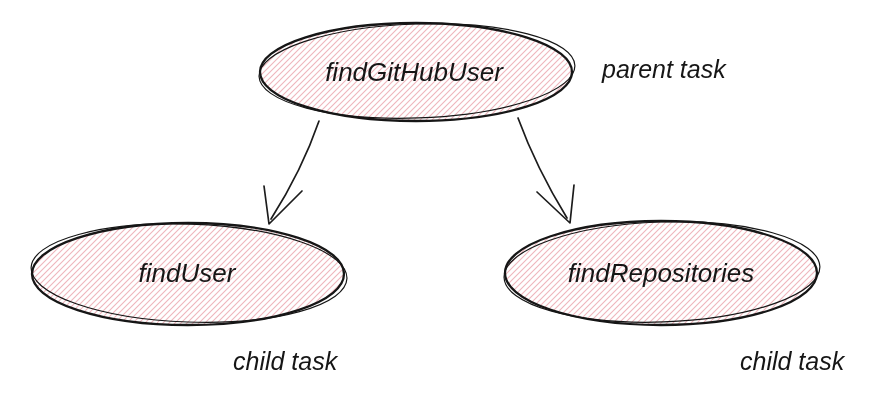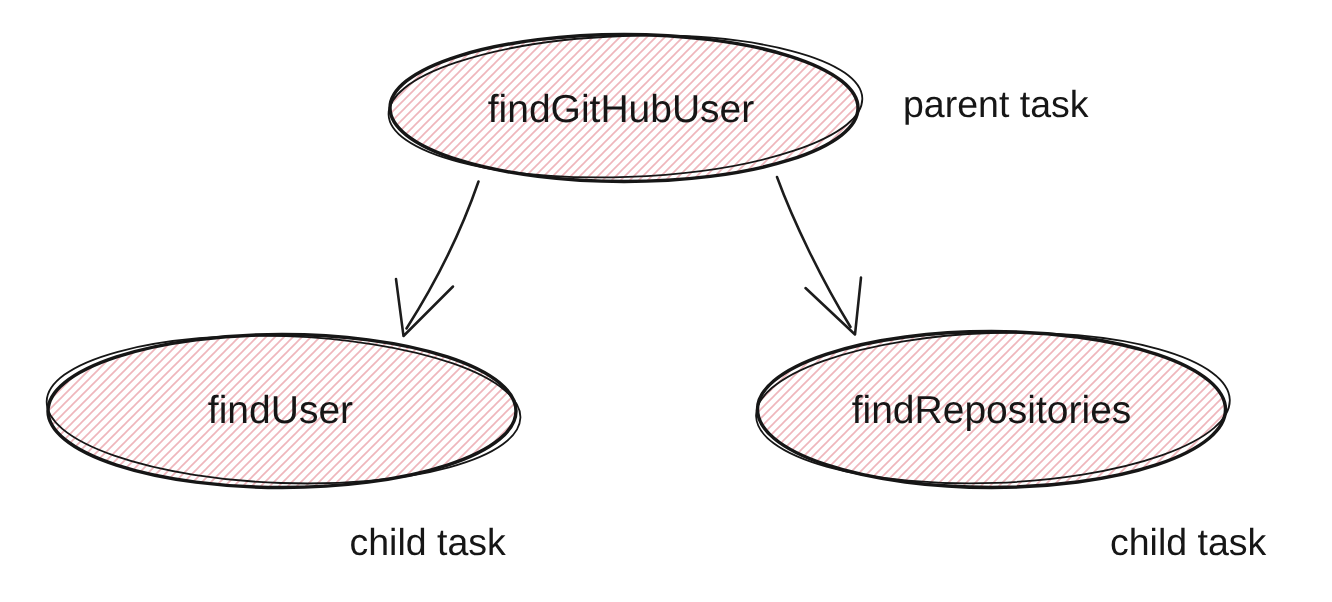--- a/index.html
+++ b/index.html
@@ -7,20 +7,21 @@
     padding: 0;
     background: #ffffff;
     font-family: "Liberation Sans", sans-serif;
   }
   .stage {
     position: relative;
     width: 888px;
     height: 401px;
     background: #ffffff;
     overflow: hidden;
+    font-style: italic;
   }
   svg { display: block; }
   .node-fill   { fill: url(#hatch); stroke: none; }
   .outline-a   { fill: none; stroke: #161616; stroke-width: 2.3; stroke-linecap: round; }
   .outline-b   { fill: none; stroke: #161616; stroke-width: 1.2; stroke-linecap: round; }
   .edge-line   { fill: none; stroke: #1c1c1c; stroke-width: 1.7; stroke-linecap: round; }
   .arrow-head  { fill: none; stroke: #1c1c1c; stroke-width: 1.7; stroke-linecap: round; stroke-linejoin: round; }
   .node-label  {
     fill: #161616;
     font-size: 26px;

